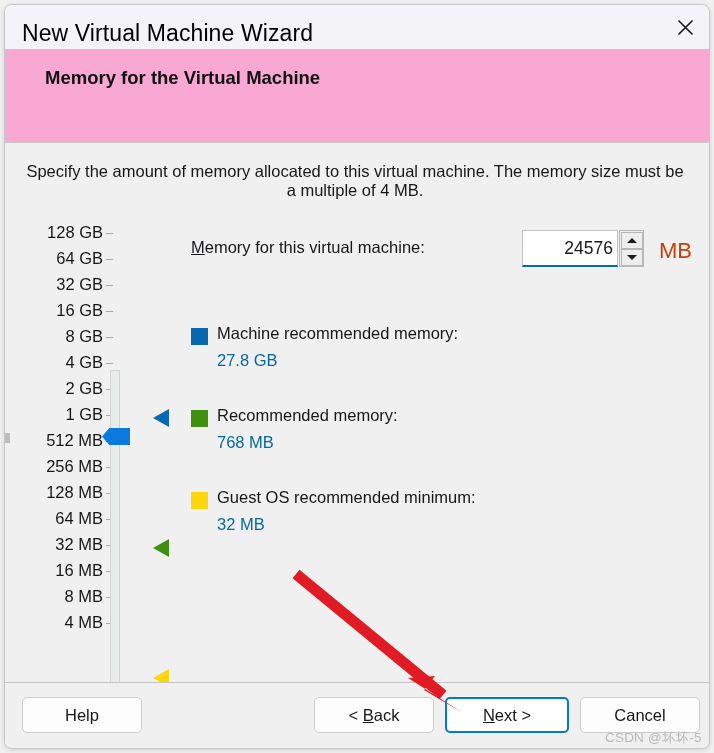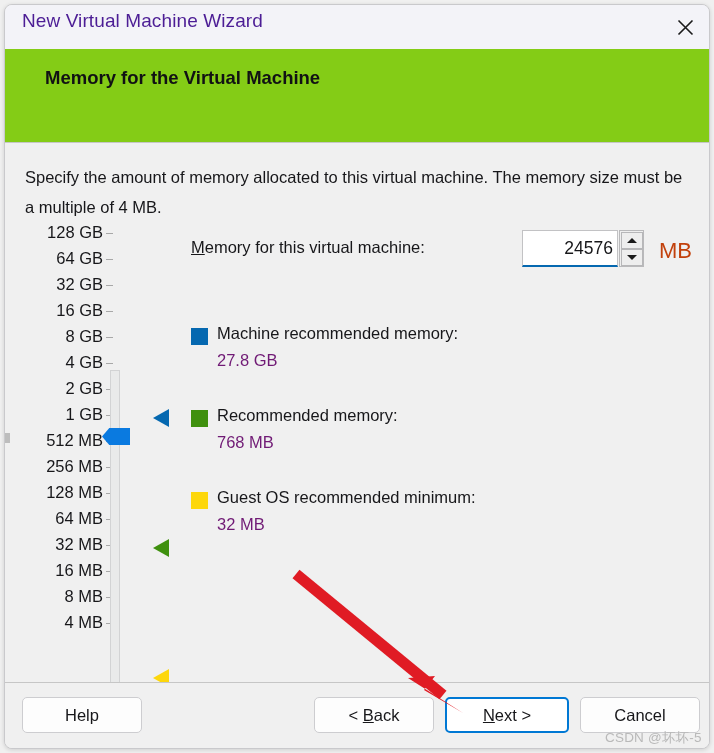--- a/index.html
+++ b/index.html
@@ -31,43 +31,43 @@
   
   .titlebar {
     position: absolute;
     left: 0; top: 0;
     width: 100%; height: 44px;
     background: #f3f3f8;
     box-sizing: border-box;
   }
   .titlebar-text {
     position: absolute;
-    left: 17px; top: 5px;
-    font-size: 19px;
-    color: #4c1d95;
+    left: 17px; top: 15px;
+    font-size: 23px;
+    color: #000000;
     letter-spacing: 0.1px;
     white-space: nowrap;
   }
   .close-btn {
     position: absolute;
     right: 0; top: 0;
     width: 48px; height: 44px;
     display: flex;
     align-items: center;
     justify-content: center;
     cursor: default;
   }
   .close-btn svg { display:block; }
 
   
   .header {
     position: absolute;
     left: 0; top: 44px;
     width: 100%; height: 94px;
-    background: #84cc16;
+    background: #f9a8d4;
     border-bottom: 1px solid #c6c6c6;
     box-sizing: border-box;
   }
   .header-title {
     position: absolute;
     left: 40px; top: 18px;
     font-size: 18.5px;
     font-weight: bold;
     color: #111114;
     white-space: nowrap;
@@ -87,21 +87,22 @@
     width: 100%;
     bottom: 66px;
     background: #f0f0f0;
   }
   .intro {
     position: absolute;
     left: 20px; top: 18px;
     width: 660px;
     font-size: 16.5px;
     color: #17171a;
-    line-height: 30px;
+    line-height: 19px;
+    text-align: center;
   }
 
   
   .scale {
     position: absolute;
     left: 0; top: 80px;
     width: 130px;
   }
   .scale-row {
     position: relative;
@@ -250,21 +251,21 @@
     position: absolute;
     left: 26px; top: 0;
     font-size: 16.5px;
     color: #17171a;
     white-space: nowrap;
   }
   .legend-value {
     position: absolute;
     left: 26px; top: 27px;
     font-size: 16.5px;
-    color: #701a75;
+    color: #0369a1;
     white-space: nowrap;
   }
 
   
   .arrow-svg {
     position: absolute;
     left: 0; top: 0;
     width: 714px; height: 753px;
     pointer-events: none;
   }

